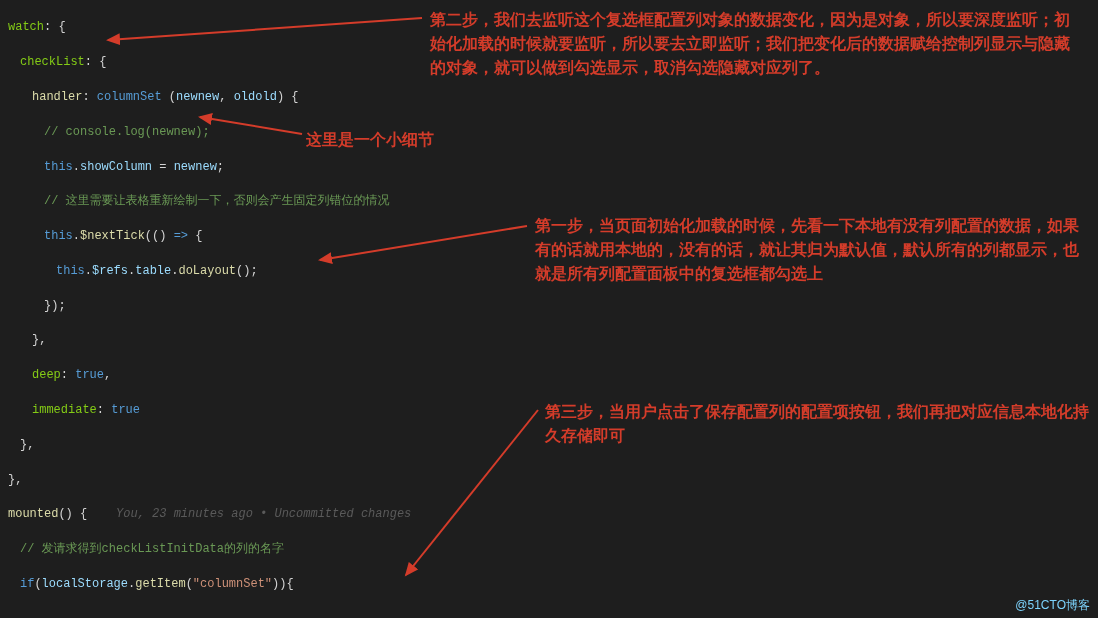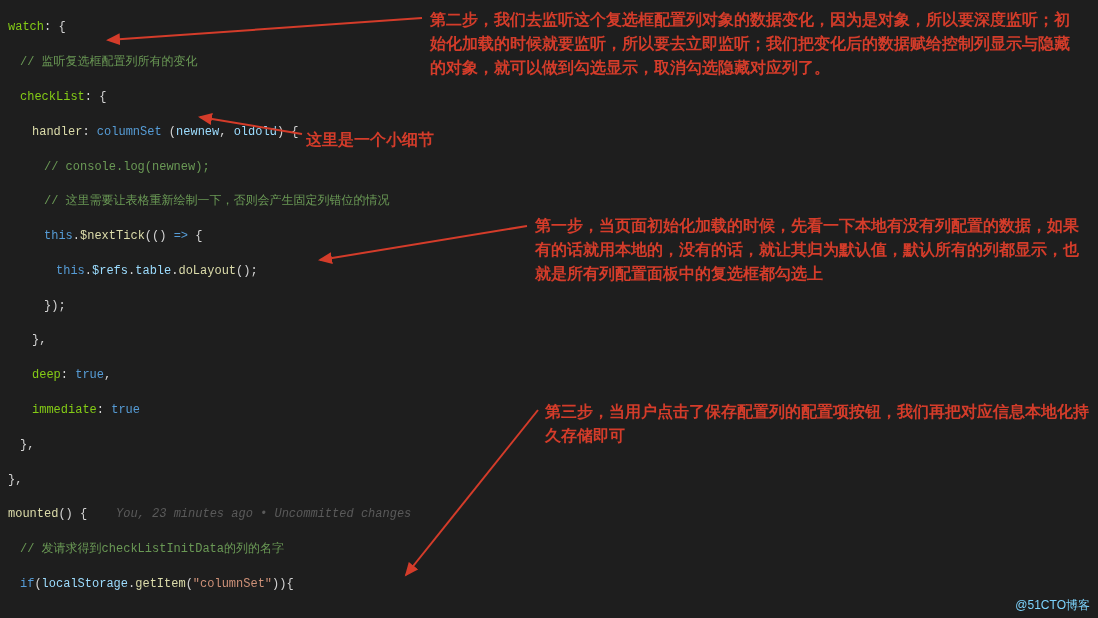--- a/index.html
+++ b/index.html
@@ -49,24 +49,24 @@
       font-size: 12px;
       pointer-events: none;
       z-index: 3;
     }
   </style>
 </head>
 <body>
 
 <div class="editor">
 <div class="line"><span class="tok-prop">watch</span><span class="tok-punct">: {</span></div>
-<div class="line indent1"><span class="tok-comment">// 监听复选框配置列所有的变化</span></div>
 <div class="line indent1"><span class="tok-prop">checkList</span><span class="tok-punct">: {</span></div>
 <div class="line indent2"><span class="tok-func">handler</span><span class="tok-punct">: </span><span class="tok-key">columnSet</span><span class="tok-punct"> (</span><span class="tok-member">newnew</span><span class="tok-punct">, </span><span class="tok-member">oldold</span><span class="tok-punct">) {</span></div>
 <div class="line indent3"><span class="tok-comment">// console.log(newnew);</span></div>
+<div class="line indent3"><span class="tok-this">this</span><span class="tok-punct">.</span><span class="tok-member">showColumn</span><span class="tok-punct"> = </span><span class="tok-member">newnew</span><span class="tok-punct">;</span></div>
 <div class="line indent3"><span class="tok-comment">// 这里需要让表格重新绘制一下，否则会产生固定列错位的情况</span></div>
 <div class="line indent3"><span class="tok-this">this</span><span class="tok-punct">.</span><span class="tok-func">$nextTick</span><span class="tok-punct">(() </span><span class="tok-key">=&gt;</span><span class="tok-punct"> {</span></div>
 <div class="line indent4"><span class="tok-this">this</span><span class="tok-punct">.</span><span class="tok-member">$refs</span><span class="tok-punct">.</span><span class="tok-member">table</span><span class="tok-punct">.</span><span class="tok-func">doLayout</span><span class="tok-punct">();</span></div>
 <div class="line indent3"><span class="tok-punct">});</span></div>
 <div class="line indent2"><span class="tok-punct">},</span></div>
 <div class="line indent2"><span class="tok-prop">deep</span><span class="tok-punct">: </span><span class="tok-key">true</span><span class="tok-punct">,</span></div>
 <div class="line indent2"><span class="tok-prop">immediate</span><span class="tok-punct">: </span><span class="tok-key">true</span></div>
 <div class="line indent1"><span class="tok-punct">},</span></div>
 <div class="line"><span class="tok-punct">},</span></div>
 <div class="line"><span class="tok-func">mounted</span><span class="tok-punct">() {</span><span class="tok-inline">    You, 23 minutes ago • Uncommitted changes</span></div>

